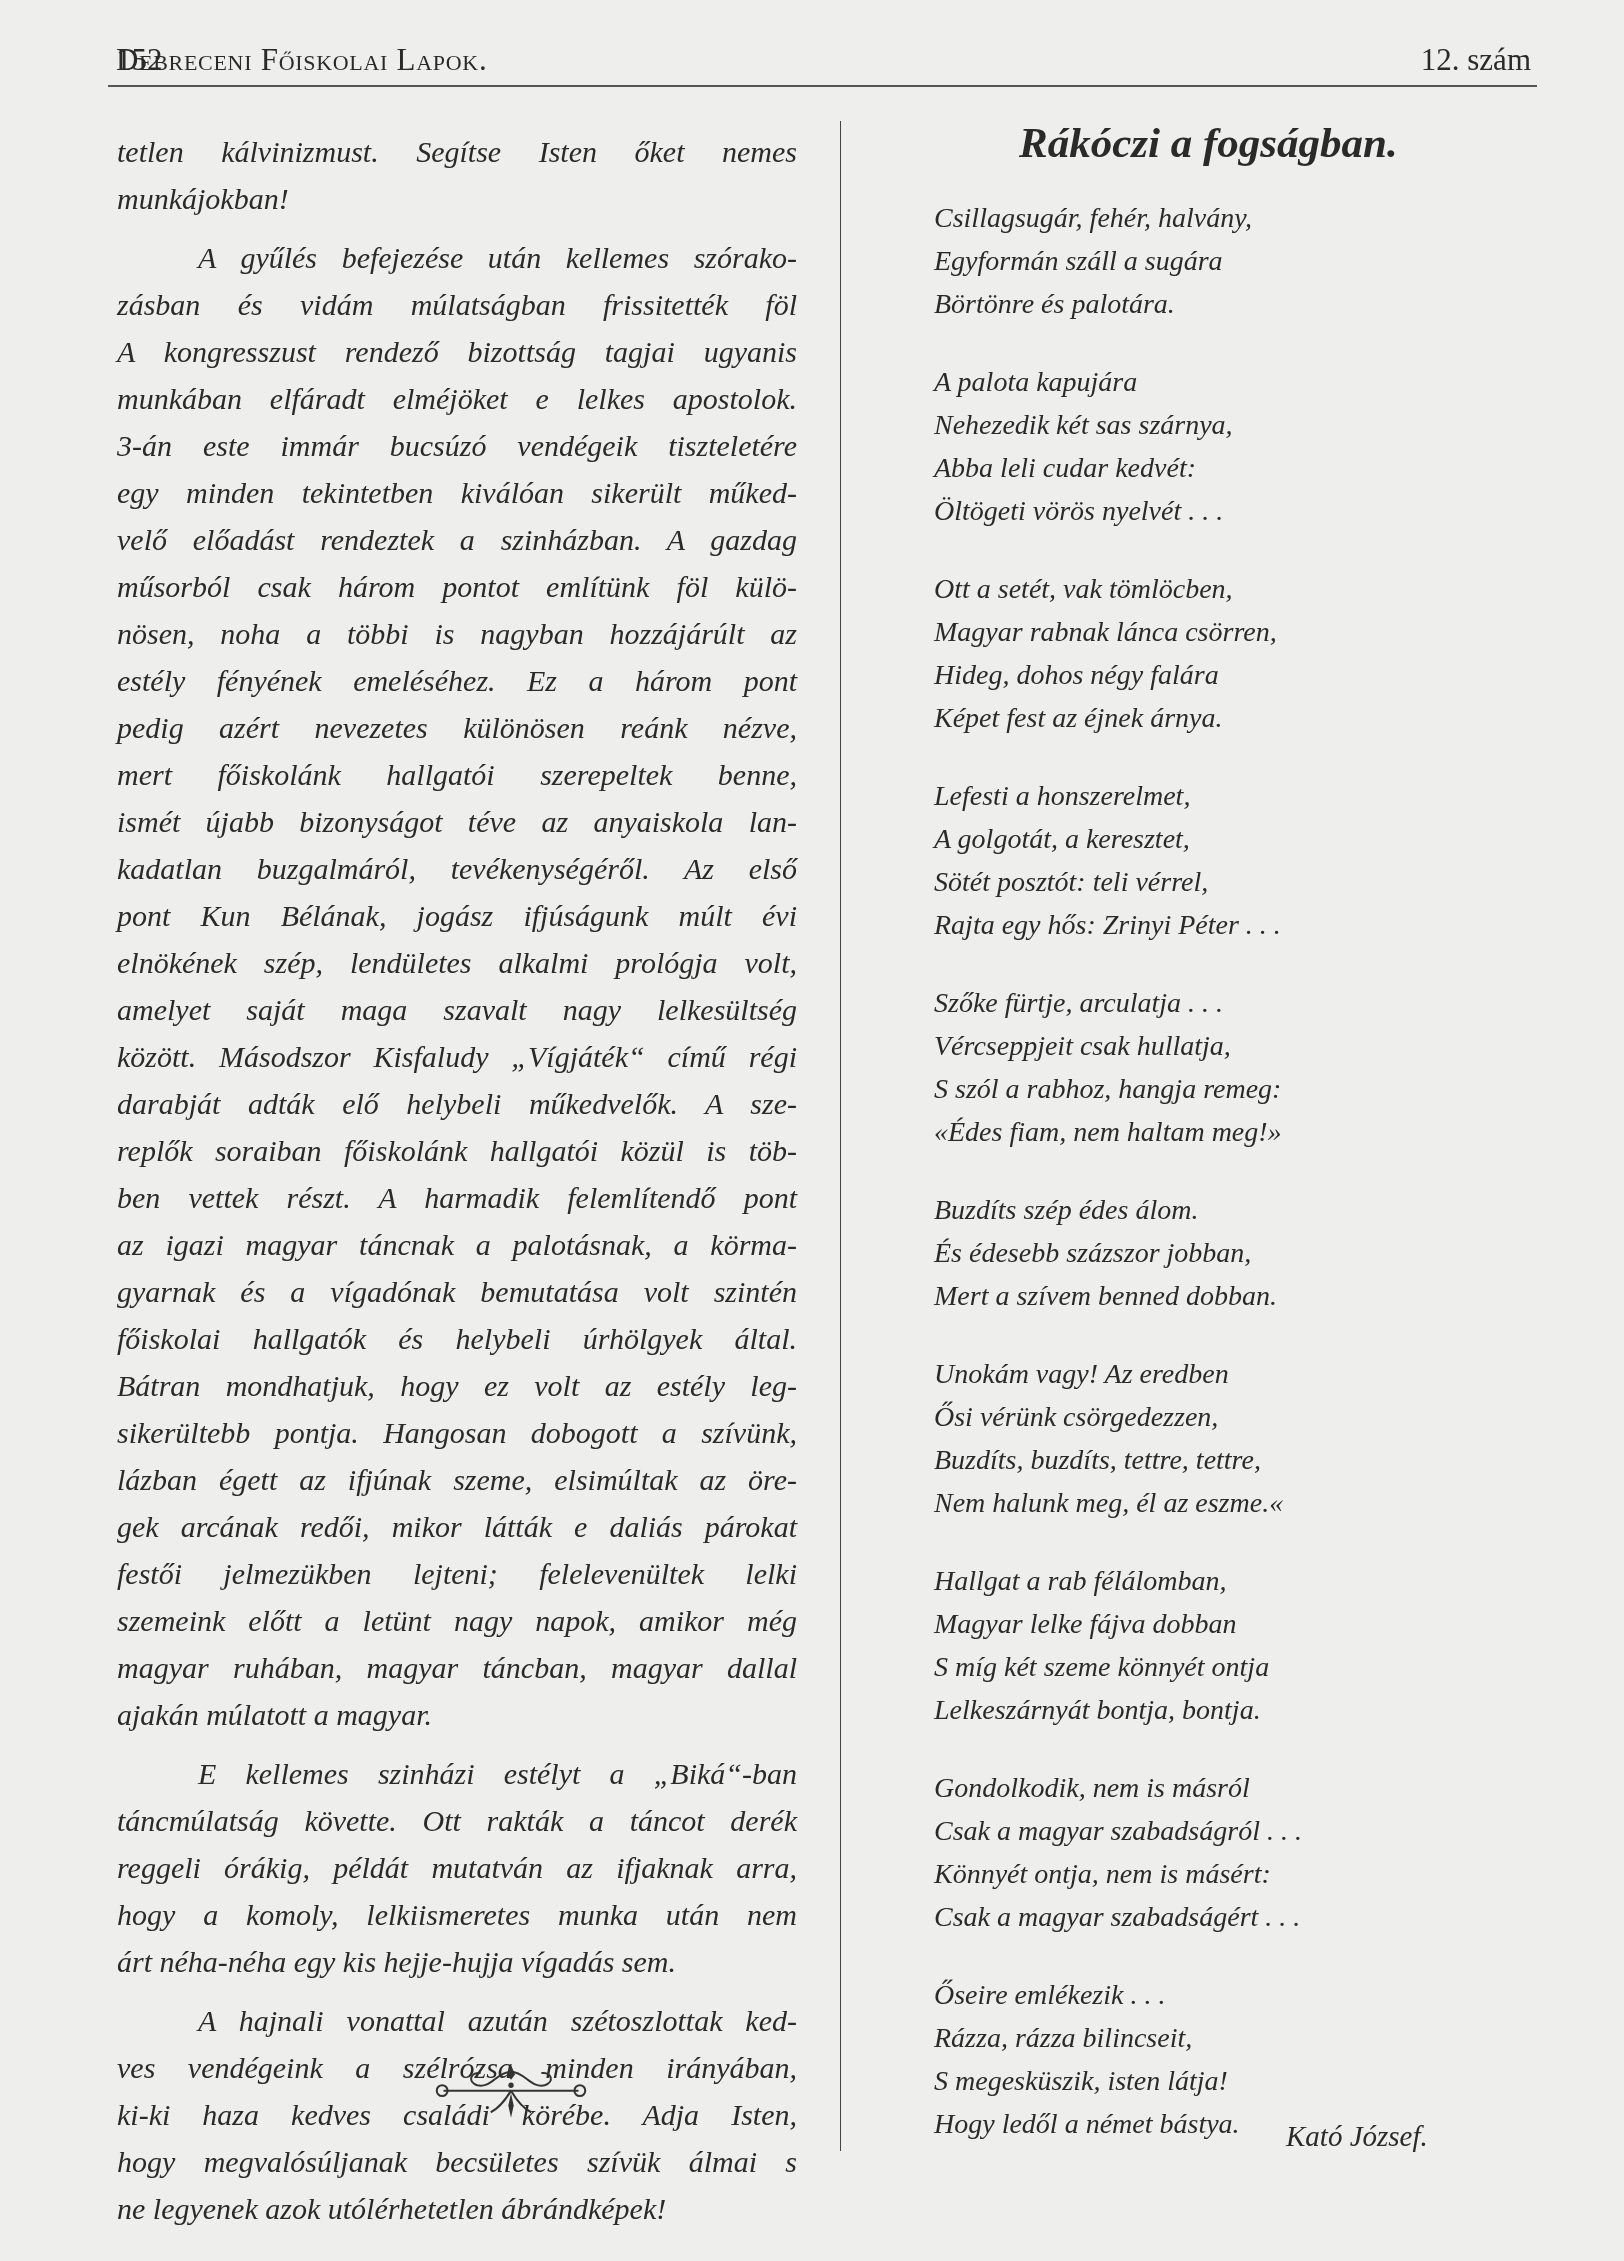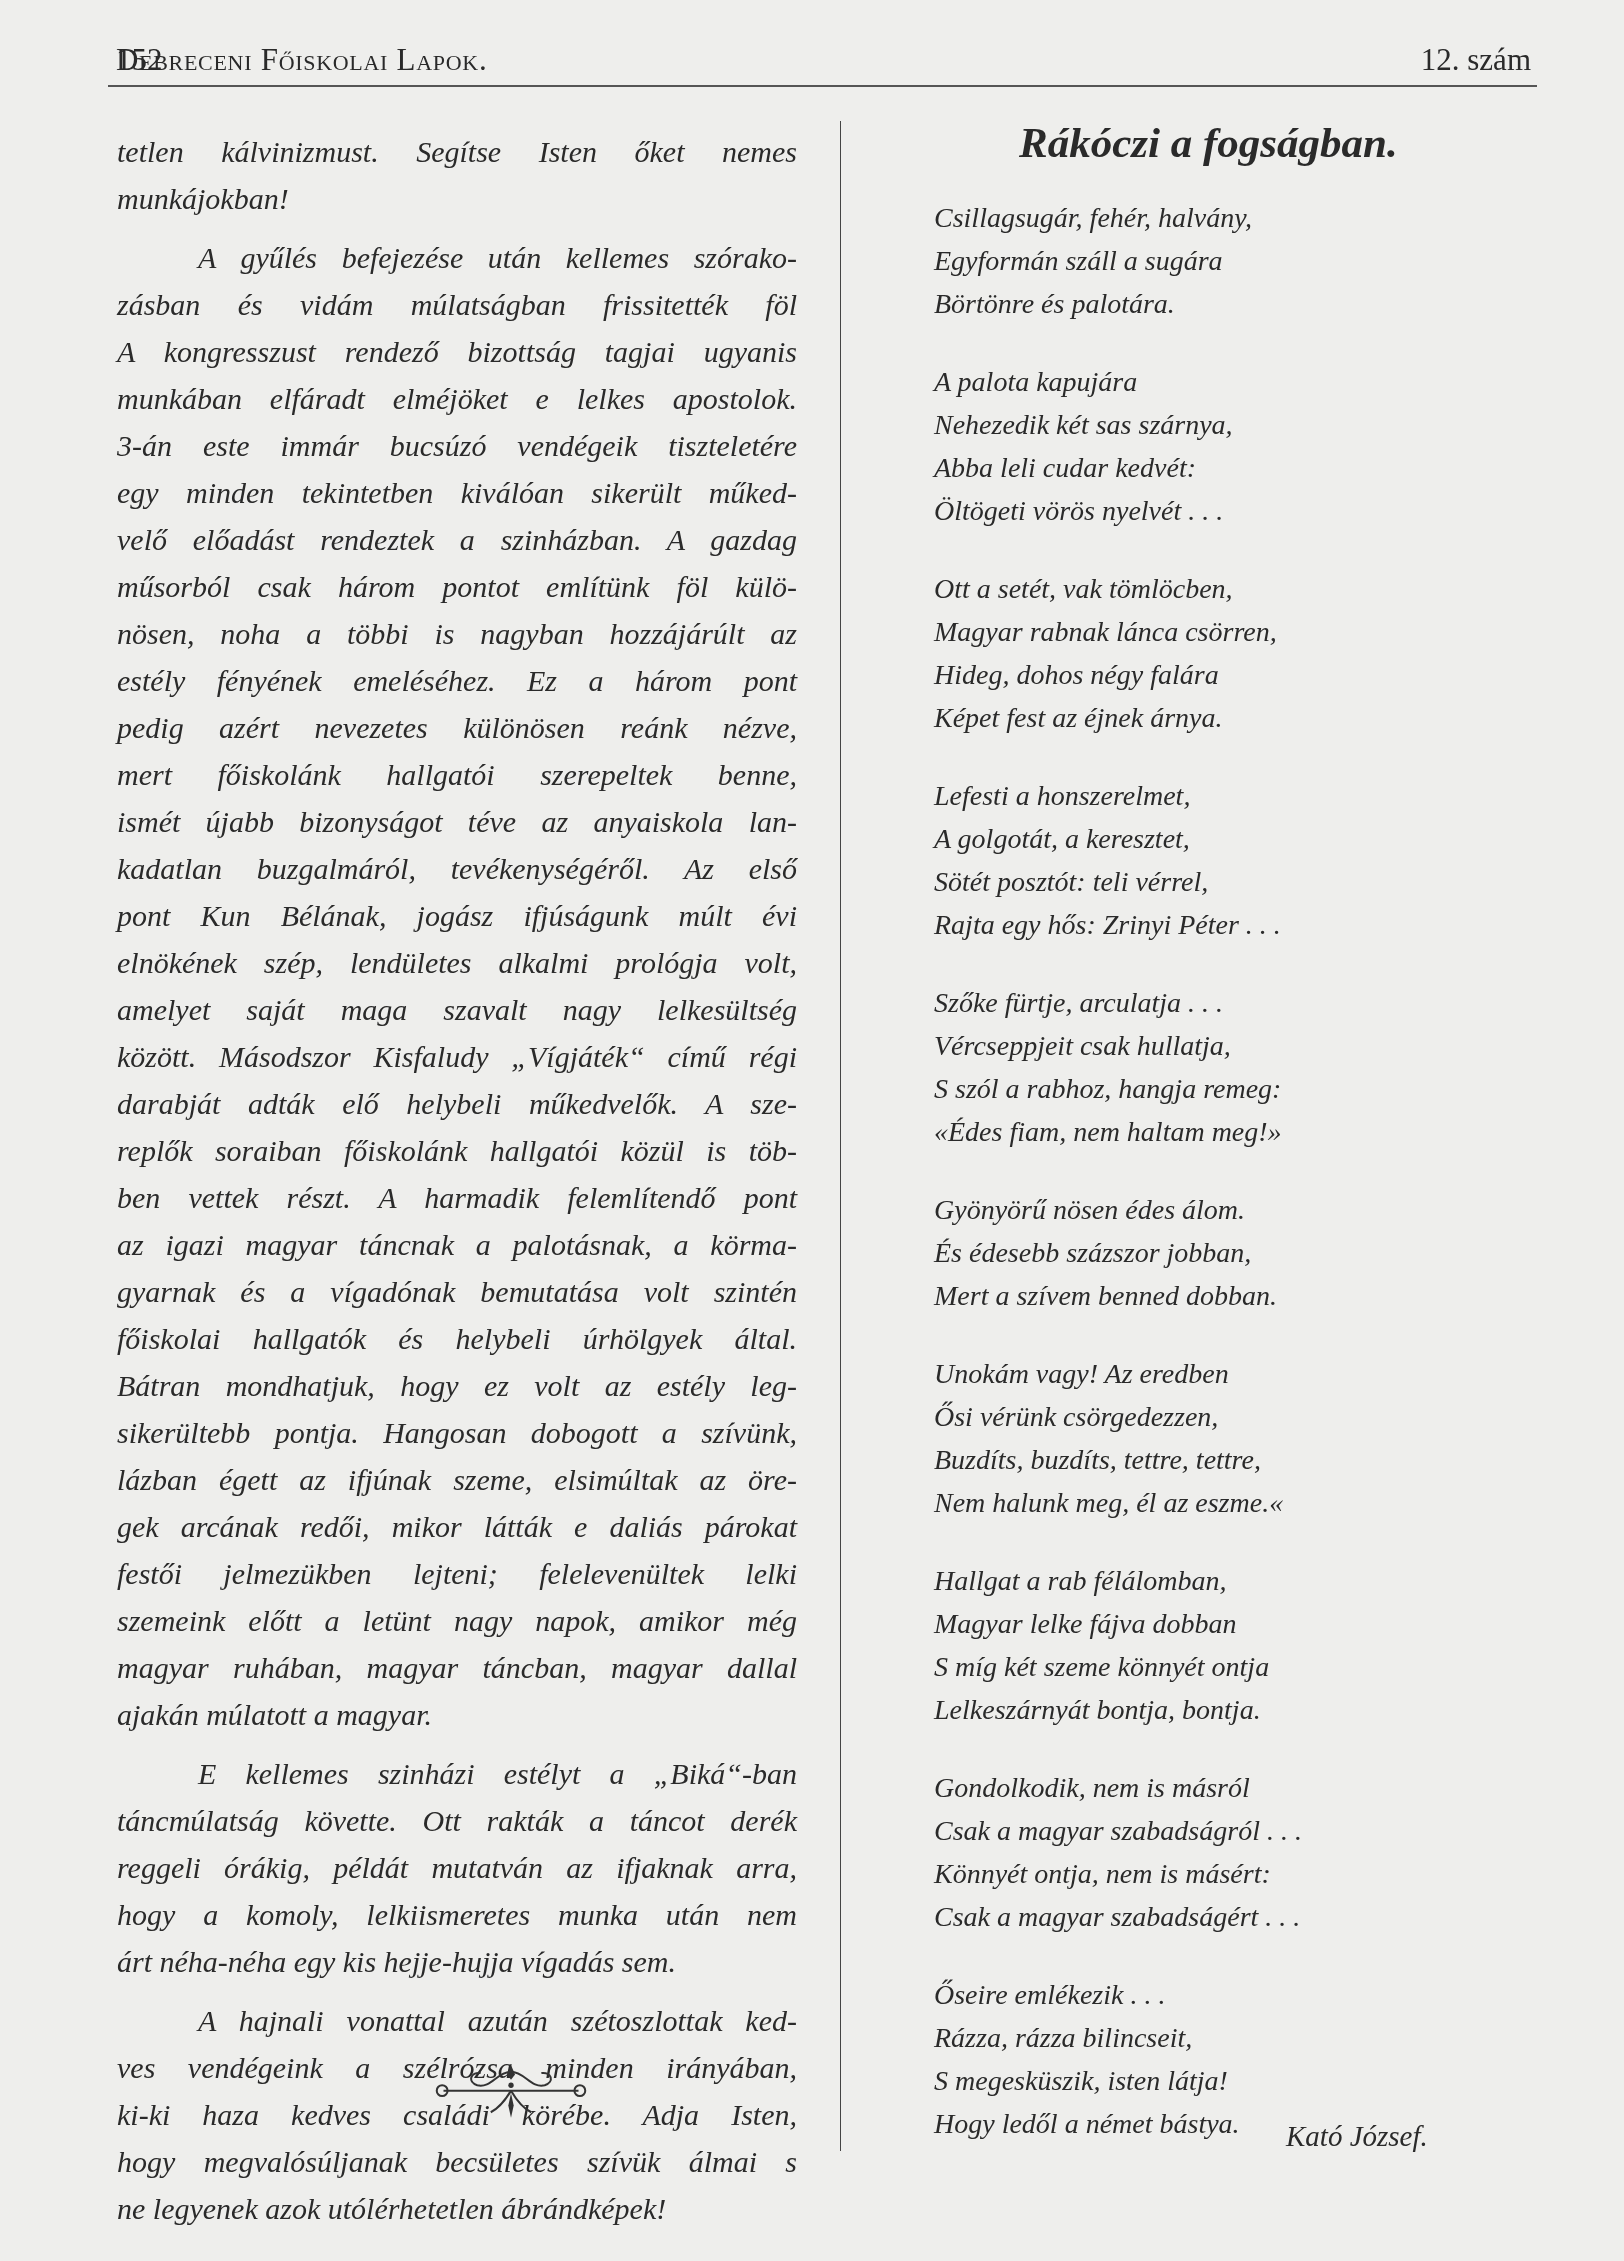--- a/index.html
+++ b/index.html
@@ -162,21 +162,21 @@
         <span class="verse">Sötét posztót: teli vérrel,</span>
         <span class="verse">Rajta egy hős: Zrinyi Péter . . .</span>
       </div>
       <div class="stanza">
         <span class="verse">Szőke fürtje, arculatja . . .</span>
         <span class="verse">Vércseppjeit csak hullatja,</span>
         <span class="verse">S szól a rabhoz, hangja remeg:</span>
         <span class="verse">«Édes fiam, nem haltam meg!»</span>
       </div>
       <div class="stanza">
-        <span class="verse">Gyönyörű nösen édes álom.</span>
+        <span class="verse">Buzdíts szép édes álom.</span>
         <span class="verse">És édesebb százszor jobban,</span>
         <span class="verse">Mert a szívem benned dobban.</span>
       </div>
       <div class="stanza">
         <span class="verse">Unokám vagy! Az eredben</span>
         <span class="verse">Ősi vérünk csörgedezzen,</span>
         <span class="verse">Buzdíts, buzdíts, tettre, tettre,</span>
         <span class="verse">Nem halunk meg, él az eszme.«</span>
       </div>
       <div class="stanza">

